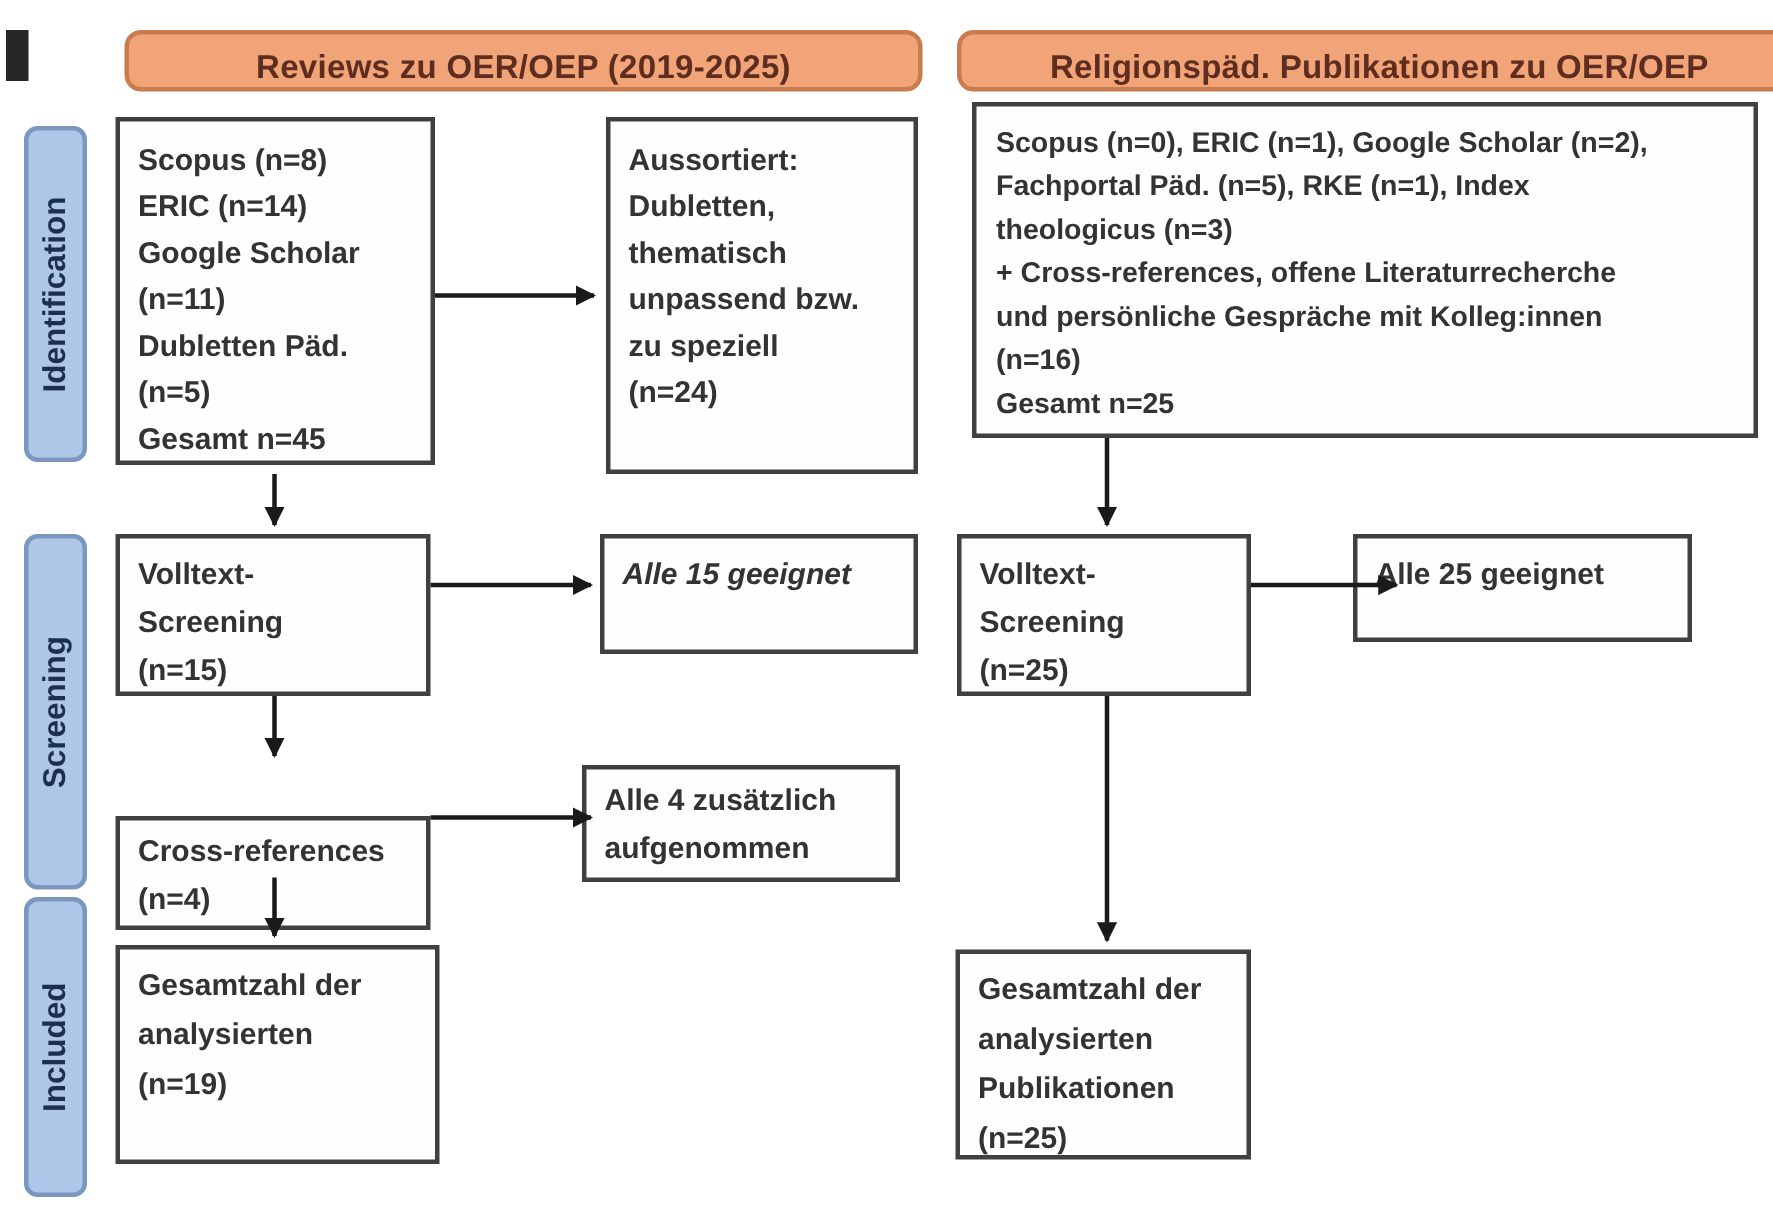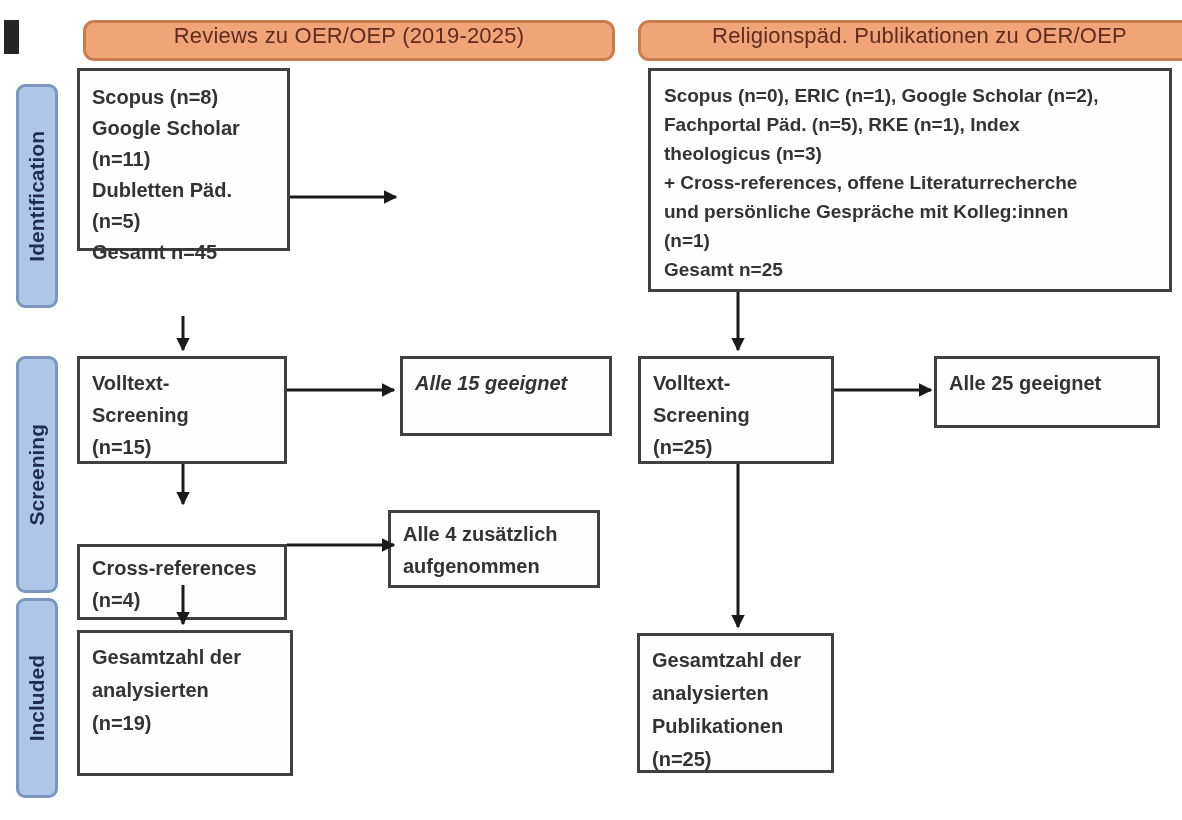--- a/index.html
+++ b/index.html
@@ -4,22 +4,22 @@
 <style>
   html,body{margin:0;padding:0;background:#ffffff;}
   .canvas{
     position:relative;width:1182px;height:820px;background:#ffffff;
     font-family:"Liberation Sans",sans-serif;overflow:hidden;
   }
   
   .hdr{
     position:absolute;height:41px;box-sizing:border-box;
     background:#f0a478;border:3px solid #ca7c4e;border-radius:11px;
-    color:#5e2d20;font-weight:400;font-size:22px;
-    display:flex;align-items:flex-start;justify-content:center;
+    color:#5e2d20;font-weight:700;font-size:22px;
+    display:flex;align-items:flex-end;justify-content:center;
     letter-spacing:.2px;
   }
   .hdr-left{left:83px;top:20px;width:532px;}
   .hdr-right{left:638px;top:20px;width:563px;}
   
   .stage{
     position:absolute;left:16px;width:42px;box-sizing:border-box;
     background:#aec6e8;border:3px solid #7b97bd;border-radius:9px;
     color:#1d2f4e;font-weight:700;font-size:21px;
     display:flex;align-items:center;justify-content:center;
@@ -27,39 +27,39 @@
   .stage span{writing-mode:vertical-rl;transform:rotate(180deg);white-space:nowrap;}
   .stage-identification{top:84px;height:224px;}
   .stage-screening{top:356px;height:237px;}
   .stage-included{top:598px;height:200px;}
   
   .box{
     position:absolute;box-sizing:border-box;background:#fefefe;
     border:3px solid #404040;color:#333333;font-weight:700;
   }
   .box .line{white-space:nowrap;}
-  .box-l1{left:77px;top:68px;width:213px;height:183px;padding:11px 12px;font-size:20px;}
+  .box-l1{left:77px;top:78px;width:213px;height:232px;padding:11px 12px;font-size:20px;}
   .box-l1 .line{line-height:31px;}
   .box-excl{left:404px;top:78px;width:208px;height:238px;padding:11px 12px;font-size:20px;}
   .box-excl .line{line-height:31px;}
   .box-ft-l{left:77px;top:356px;width:210px;height:108px;padding:8px 12px;font-size:20px;}
   .box-ft-l .line{line-height:32px;}
   .box-a15{left:400px;top:356px;width:212px;height:80px;padding:9px 12px;font-size:20px;font-style:italic;}
   .box-a15 .line{line-height:30px;}
   .box-cr{left:77px;top:510px;width:210px;height:76px;padding:5px 12px;font-size:20px;margin-top:34px;}
   .box-cr .line{line-height:32px;}
   .box-a4{left:388px;top:510px;width:212px;height:78px;padding:5px 12px;font-size:20px;}
   .box-a4 .line{line-height:32px;}
   .box-inc-l{left:77px;top:630px;width:216px;height:146px;padding:8px 12px;font-size:20px;}
   .box-inc-l .line{line-height:33px;}
   .box-r1{left:648px;top:68px;width:524px;height:224px;padding:10px 13px;font-size:19px;}
   .box-r1 .line{line-height:29px;}
   .box-ft-r{left:638px;top:356px;width:196px;height:108px;padding:8px 12px;font-size:20px;}
   .box-ft-r .line{line-height:32px;}
-  .box-a25{left:934px;top:356px;width:226px;height:72px;padding:9px 12px;font-size:20px;}
+  .box-a25{left:902px;top:356px;width:226px;height:72px;padding:9px 12px;font-size:20px;}
   .box-a25 .line{line-height:30px;}
   .box-inc-r{left:637px;top:633px;width:197px;height:140px;padding:8px 12px;font-size:20px;}
   .box-inc-r .line{line-height:33px;}
   
   .arrows{position:absolute;left:0;top:0;width:1182px;height:820px;pointer-events:none;}
   
   .artifact{position:absolute;left:4px;top:20px;width:15px;height:34px;background:#262626;}
 </style>
 </head>
 <body>
@@ -80,25 +80,34 @@
   </div>
   <div class="stage stage-screening">
     <span>Screening</span>
   </div>
   <div class="stage stage-included">
     <span>Included</span>
   </div>
 
   <div class="box box-l1">
       <div class="line">Scopus (n=8)</div>
+      <div class="line">ERIC (n=14)</div>
       <div class="line">Google Scholar</div>
       <div class="line">(n=11)</div>
       <div class="line">Dubletten Päd.</div>
       <div class="line">(n=5)</div>
       <div class="line">Gesamt n=45</div>
+    </div>
+  <div class="box box-excl">
+      <div class="line">Aussortiert:</div>
+      <div class="line">Dubletten,</div>
+      <div class="line">thematisch</div>
+      <div class="line">unpassend bzw.</div>
+      <div class="line">zu speziell</div>
+      <div class="line">(n=24)</div>
     </div>
   <div class="box box-ft-l">
       <div class="line">Volltext-</div>
       <div class="line">Screening</div>
       <div class="line">(n=15)</div>
     </div>
   <div class="box box-a15">
       <div class="line">Alle 15 geeignet</div>
     </div>
   <div class="box box-cr">
@@ -114,21 +123,21 @@
       <div class="line">analysierten</div>
       <div class="line">(n=19)</div>
     </div>
 
   <div class="box box-r1">
       <div class="line">Scopus (n=0), ERIC (n=1), Google Scholar (n=2),</div>
       <div class="line">Fachportal Päd. (n=5), RKE (n=1), Index</div>
       <div class="line">theologicus (n=3)</div>
       <div class="line">+ Cross-references, offene Literaturrecherche</div>
       <div class="line">und persönliche Gespräche mit Kolleg:innen</div>
-      <div class="line">(n=1)</div>
+      <div class="line">(n=16)</div>
       <div class="line">Gesamt n=25</div>
     </div>
   <div class="box box-ft-r">
       <div class="line">Volltext-</div>
       <div class="line">Screening</div>
       <div class="line">(n=25)</div>
     </div>
   <div class="box box-a25">
       <div class="line">Alle 25 geeignet</div>
     </div>

